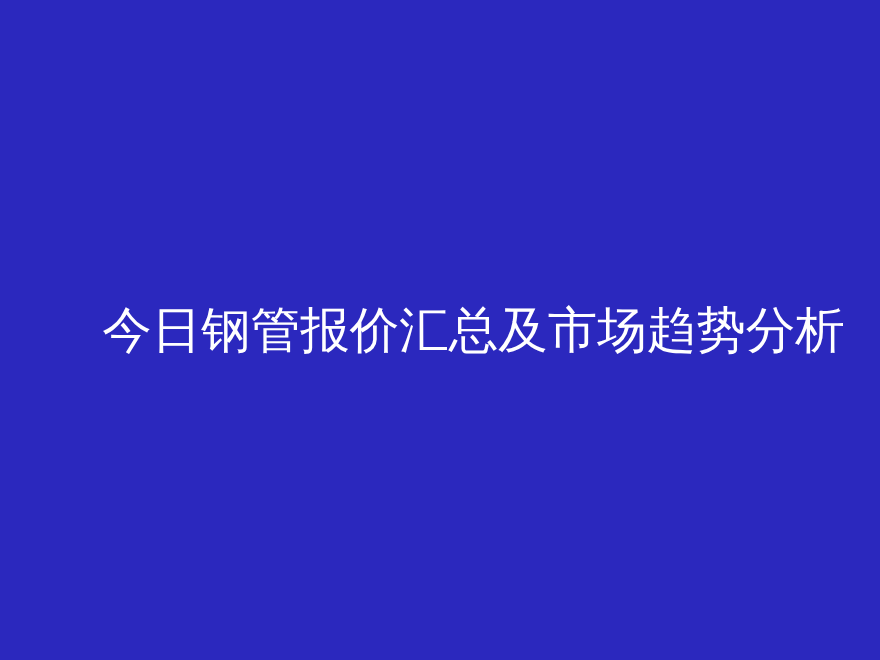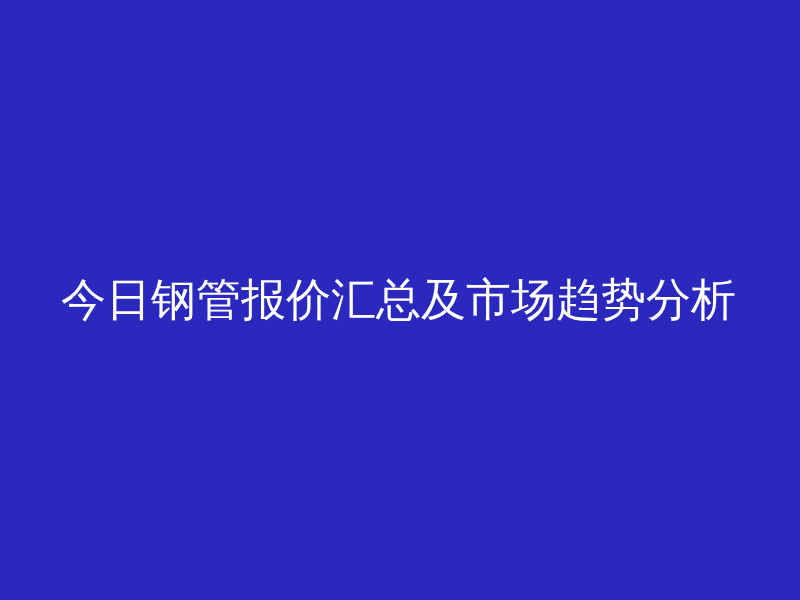--- a/index.html
+++ b/index.html
@@ -27,21 +27,21 @@
 
   
   .headline-block {
     position: absolute;
     left: 0;
     top: 0;
     width: 800px;
     height: 600px;
     display: flex;
     align-items: center;
-    justify-content: flex-start;
+    justify-content: center;
     padding-left: 61px;
     box-sizing: border-box;
   }
 
   .headline {
     display: block;
     margin: 0;
     color: #ffffff;
     font-family: "DejaVu Sans", "Liberation Sans", sans-serif;
     font-size: 45px;

